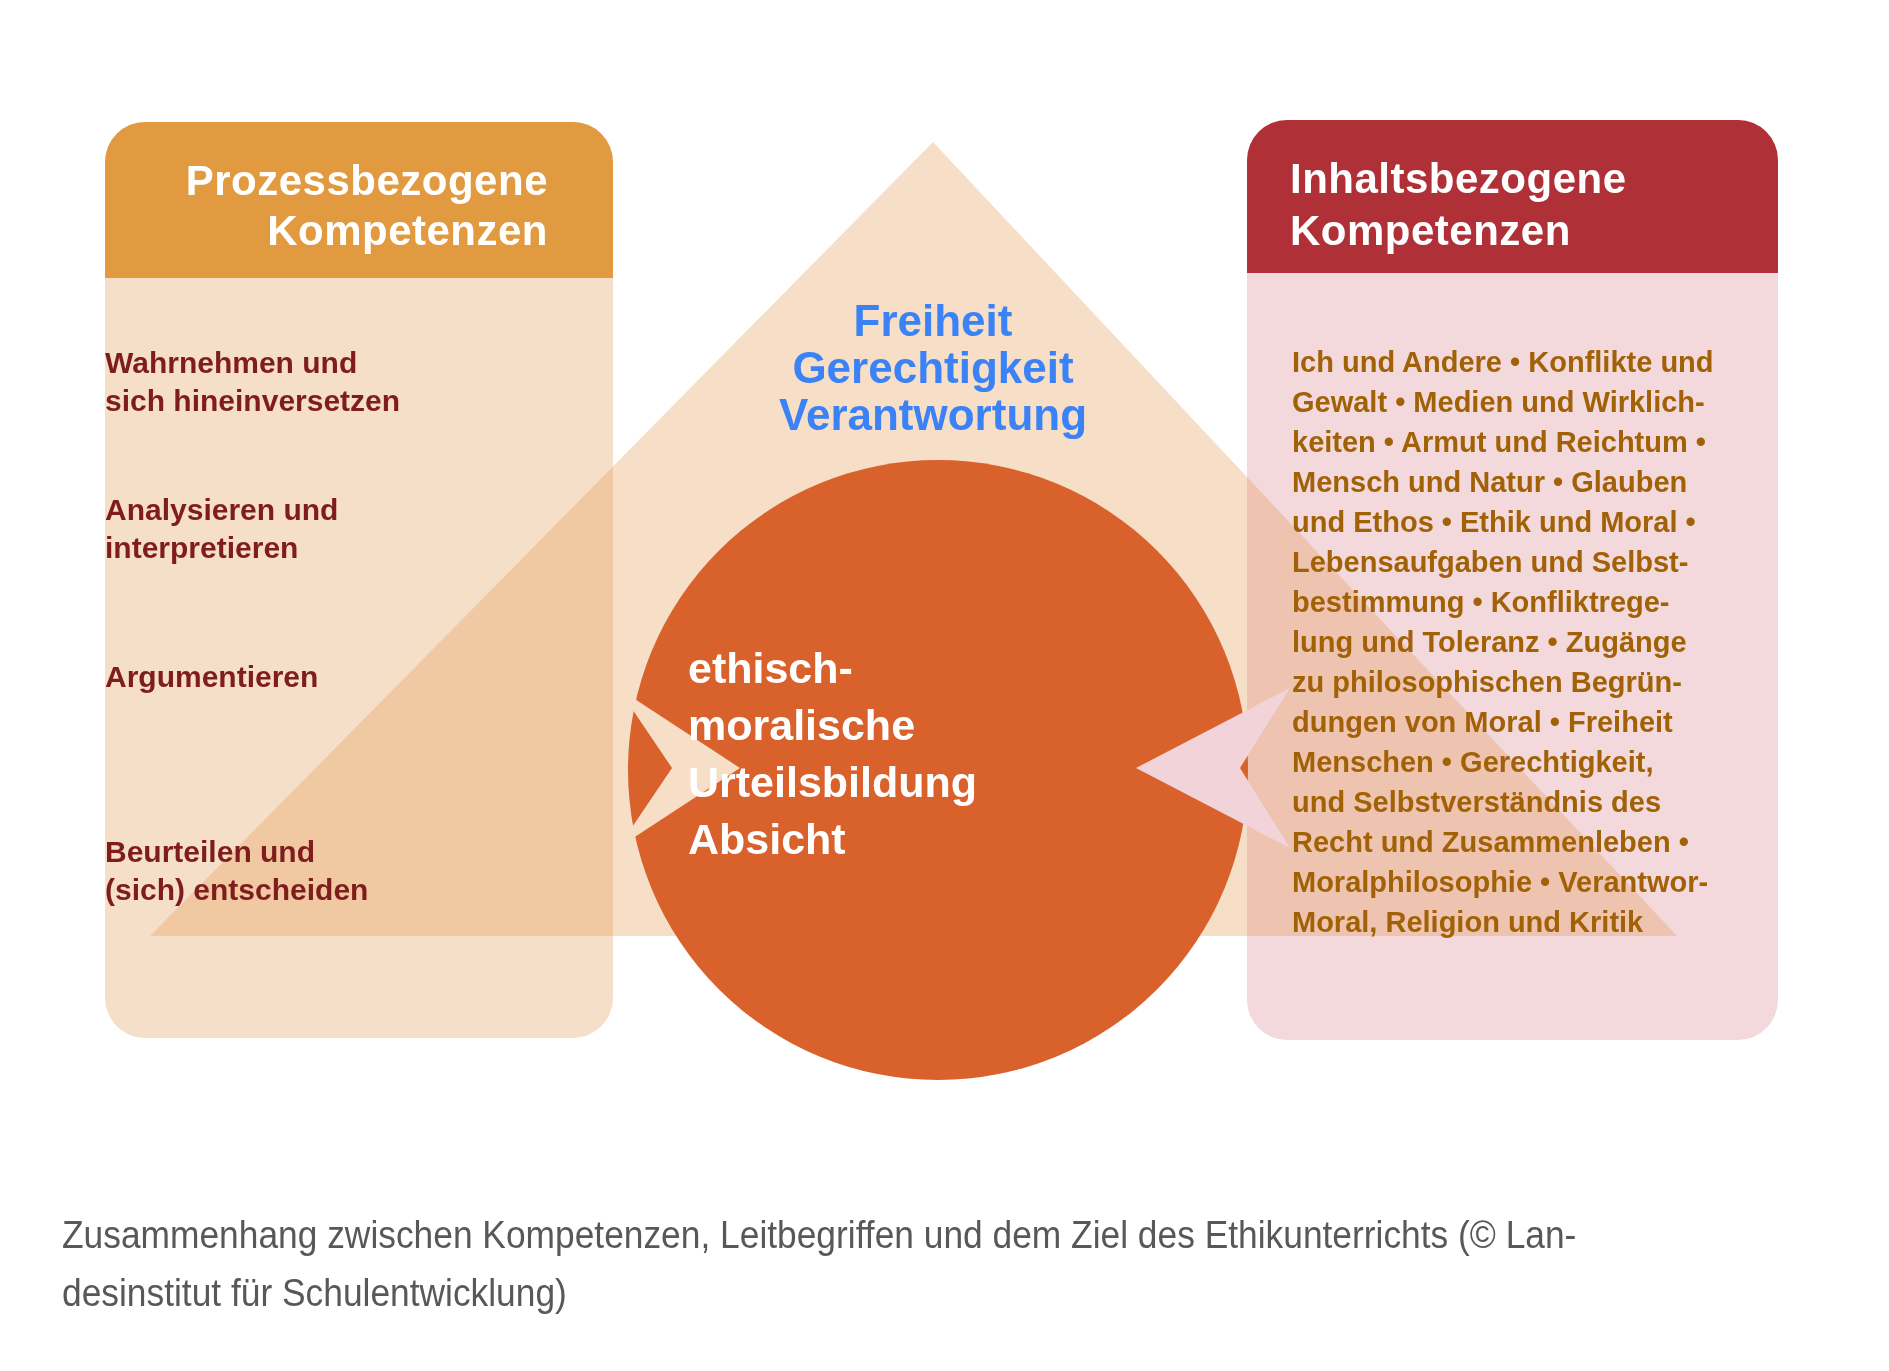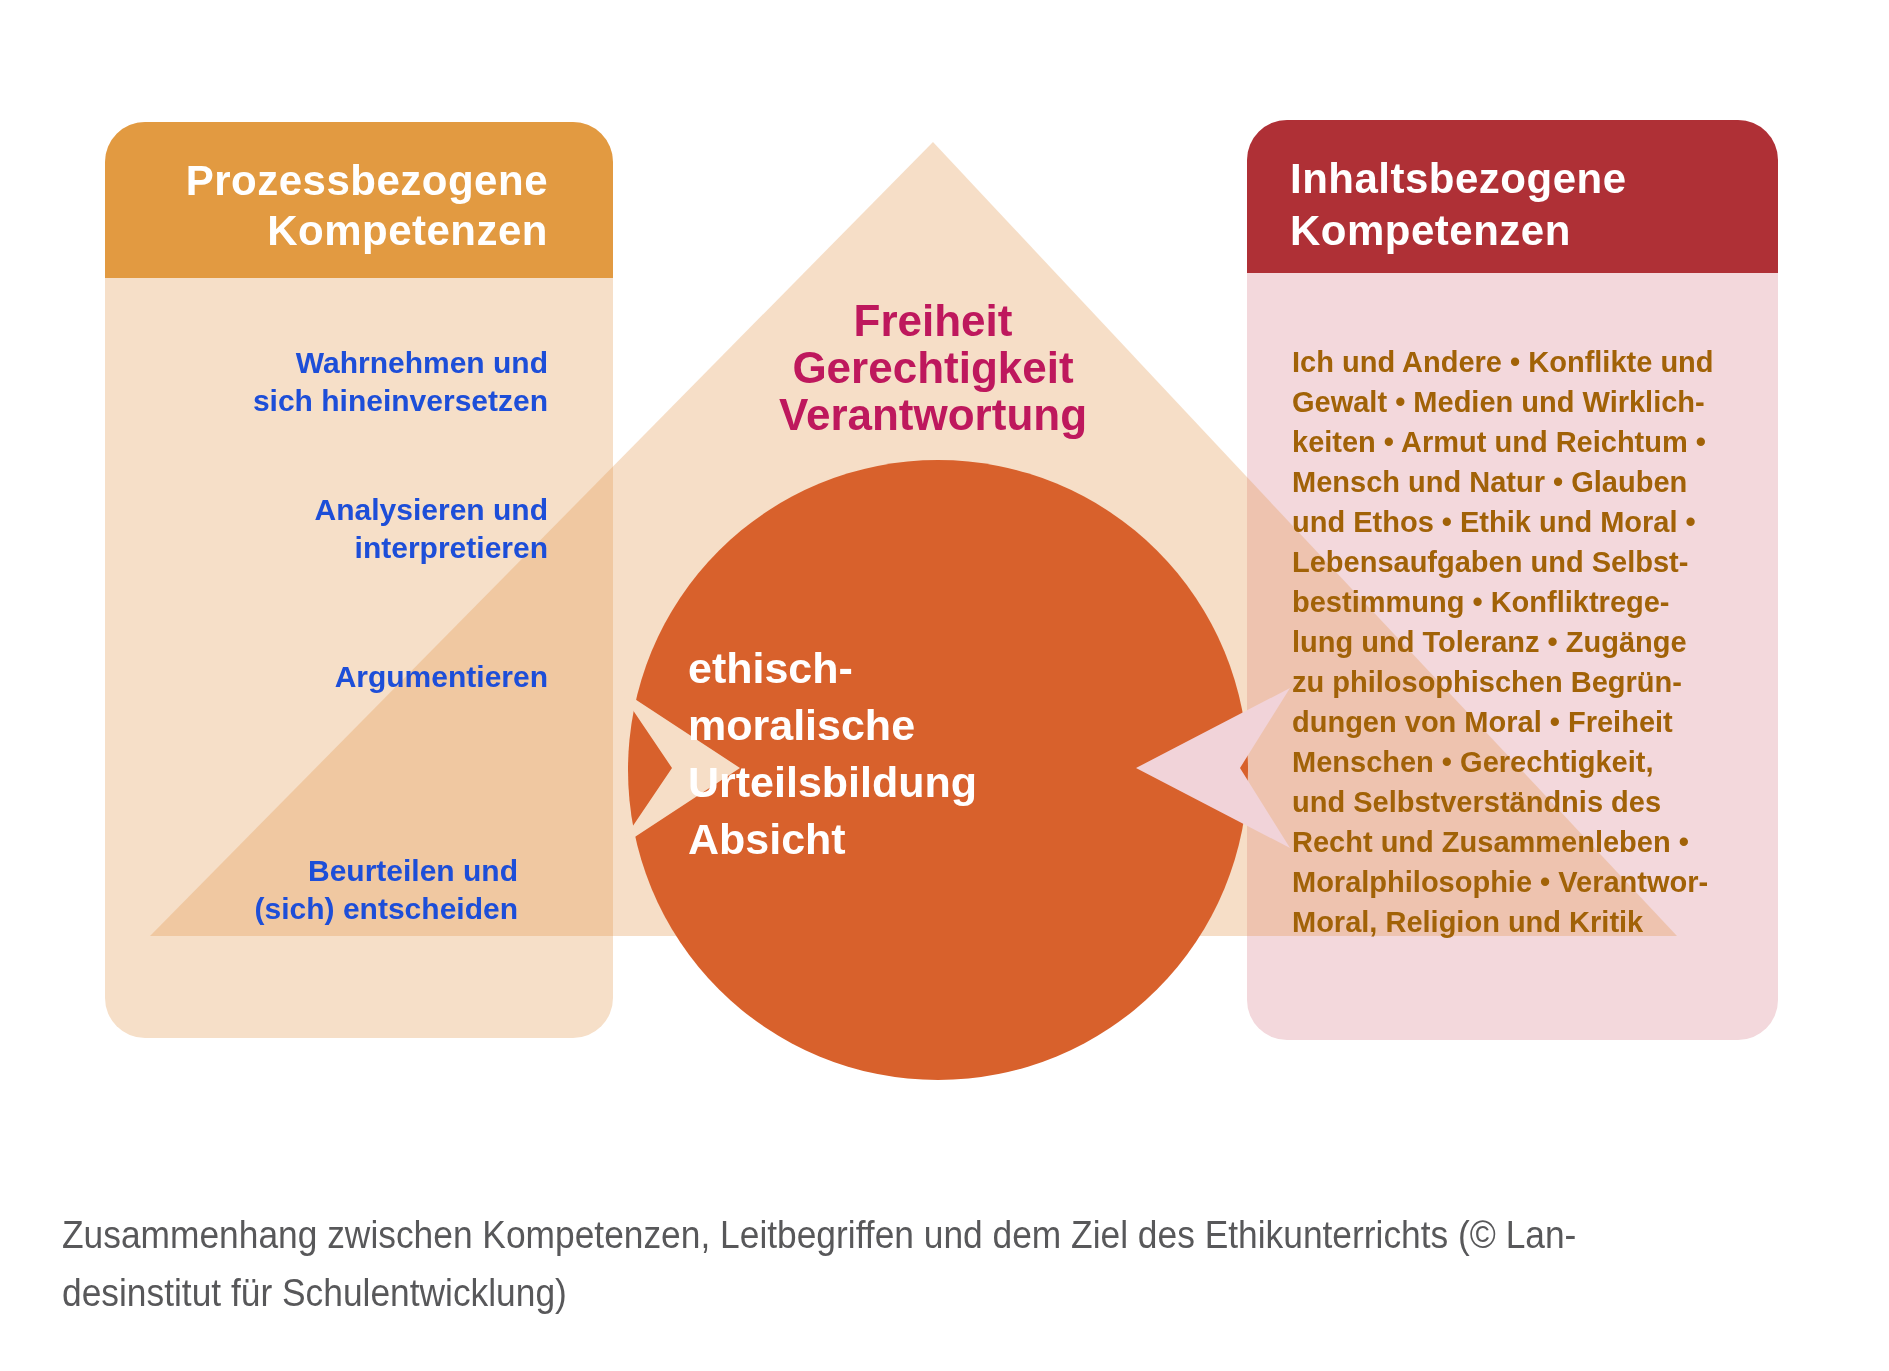--- a/index.html
+++ b/index.html
@@ -26,28 +26,28 @@
   
   .txt { position: absolute; z-index: 3; }
   .hdr-text {
     font-weight: bold; font-size: 42px; line-height: 50px; color: #ffffff;
     letter-spacing: 0.5px;
   }
   .hdr-left  { left: 105px;  top: 156px; width: 443px; text-align: right; }
   .hdr-right { left: 1290px; top: 153px; width: 470px; text-align: left; line-height: 52px; }
 
   .item {
-    left: 105px; width: 443px; text-align: right;
-    font-weight: bold; font-size: 30px; line-height: 38px; color: #1d4ed8;
+    left: 105px; width: 443px; text-align: left;
+    font-weight: bold; font-size: 30px; line-height: 38px; color: #7f1d1d;
   }
   .item-4 { width: 413px; }
 
   .tri-text {
     left: 683px; top: 297px; width: 500px; text-align: center;
-    font-weight: bold; font-size: 44px; line-height: 47px; color: #be185d;
+    font-weight: bold; font-size: 44px; line-height: 47px; color: #3b82f6;
   }
   .circle-text {
     left: 688px; top: 640px; width: 500px; text-align: left;
     font-weight: bold; font-size: 43px; line-height: 57px; color: #ffffff;
   }
   .content-lines {
     left: 1292px; top: 342px; width: 470px; text-align: left;
     font-weight: bold; font-size: 29px; line-height: 40px; color: #a16207;
     white-space: nowrap;
   }
@@ -85,21 +85,21 @@
     <div>Wahrnehmen und</div>
     <div>sich hineinversetzen</div>
   </div>
   <div class="txt item" style="top:491px">
     <div>Analysieren und</div>
     <div>interpretieren</div>
   </div>
   <div class="txt item" style="top:658px">
     <div>Argumentieren</div>
   </div>
-  <div class="txt item item-4" style="top:852px">
+  <div class="txt item item-4" style="top:833px">
     <div>Beurteilen und</div>
     <div>(sich) entscheiden</div>
   </div>
 
   <div class="txt tri-text">
     <div>Freiheit</div>
     <div>Gerechtigkeit</div>
     <div>Verantwortung</div>
   </div>
 

